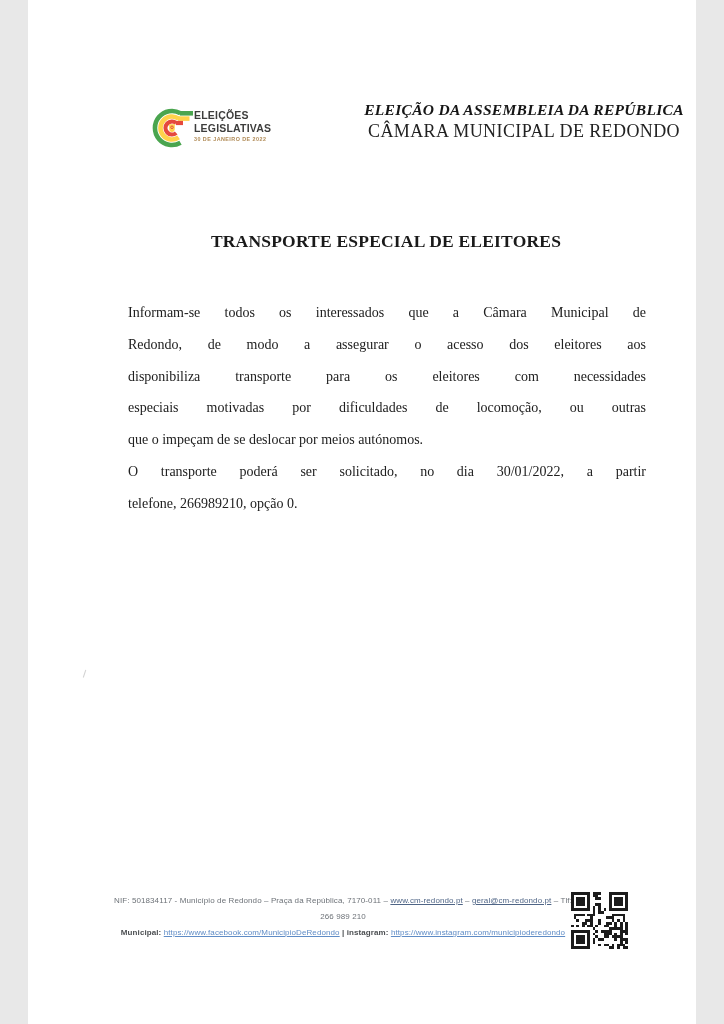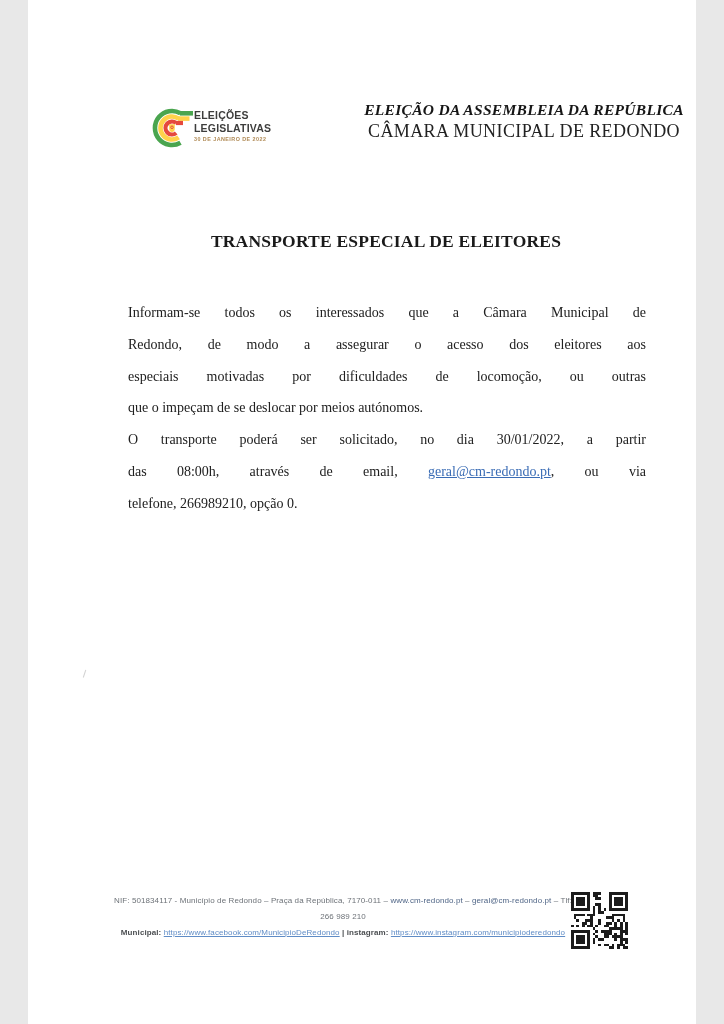--- a/index.html
+++ b/index.html
@@ -29,21 +29,21 @@
   }
   .jline{text-align:justify;text-align-last:justify;white-space:normal;}
   .lline{text-align:left;text-align-last:left;}
   .body-col a, .email-link{color:#3a6cb5;text-decoration:underline;cursor:pointer;}
   
   .footer{
     position:absolute;left:85px;top:893px;width:460px;text-align:center;
     font-family:"Liberation Sans","DejaVu Sans",sans-serif;
     font-size:8px;color:#6d7278;line-height:16px;letter-spacing:.1px;
   }
-  .footer .flink{color:#4f6586;cursor:pointer;}
+  .footer .flink{color:#4f6586;text-decoration:underline;cursor:pointer;}
   .footer .blink{color:#5f8cc6;text-decoration:underline;cursor:pointer;}
   .footer .flabel{color:#4c4f52;font-weight:bold;}
   .qr{position:absolute;left:543px;top:892px;width:57px;height:57px;}
   .scan-mark{
     position:absolute;left:56px;top:670px;width:2px;height:8px;
     border-left:1.5px solid #b9b9b9;transform:rotate(18deg);opacity:.65;
   }
 </style>
 </head>
 <body>
@@ -75,24 +75,24 @@
   <div class="title-block">
     <div class="main-title">ELEIÇÃO DA ASSEMBLEIA DA REPÚBLICA</div>
     <div class="sub-title">CÂMARA MUNICIPAL DE REDONDO</div>
   </div>
 
   <div class="notice-heading">TRANSPORTE ESPECIAL DE ELEITORES</div>
 
   <div class="body-col">
     <div class="jline">Informam-se todos os interessados que a Câmara Municipal de</div>
     <div class="jline">Redondo, de modo a assegurar o acesso dos eleitores aos</div>
+    <div class="jline">disponibiliza transporte para os eleitores com necessidades</div>
     <div class="jline">especiais motivadas por dificuldades de locomoção, ou outras</div>
     <div class="lline">que o impeçam de se deslocar por meios autónomos.</div>
     <div class="jline">O transporte poderá ser solicitado, no dia 30/01/2022, a partir</div>
-    <div class="jline"><span>das 08:00h, através de email,</span> <span class="email-link">geral@cm-redondo.pt</span><span>, ou via</span></div>
     <div class="lline">telefone, 266989210, opção 0.</div>
   </div>
 
   <div class="scan-mark"></div>
 
   <div class="footer">
     <div><span>NIF: 501834117 - Município de Redondo – Praça da República, 7170-011 – </span><span class="flink">www.cm-redondo.pt</span><span> – </span><span class="flink">geral@cm-redondo.pt</span><span> – Tlf: 266 989 210</span></div>
     <div><span class="flabel">Municipal:</span> <span class="blink">https://www.facebook.com/MunicipioDeRedondo</span> <span class="flabel">| instagram:</span> <span class="blink">https://www.instagram.com/municipioderedondo</span></div>
   </div>
 

